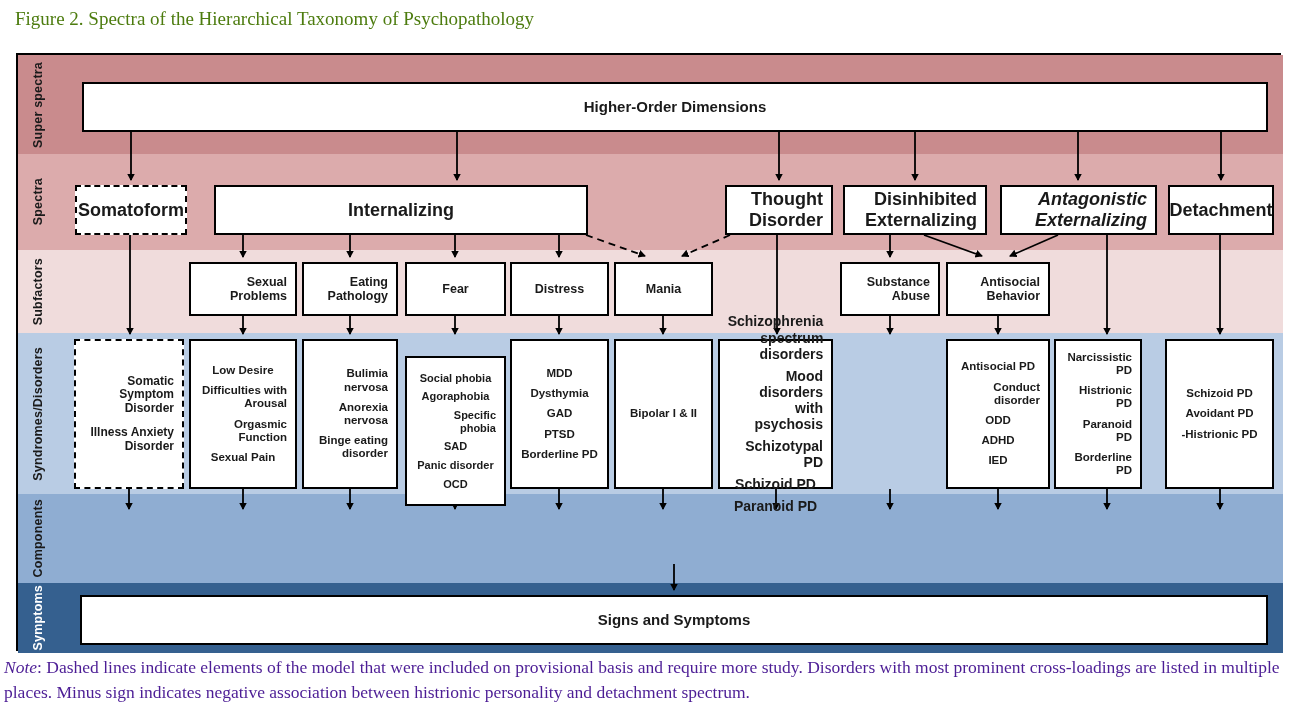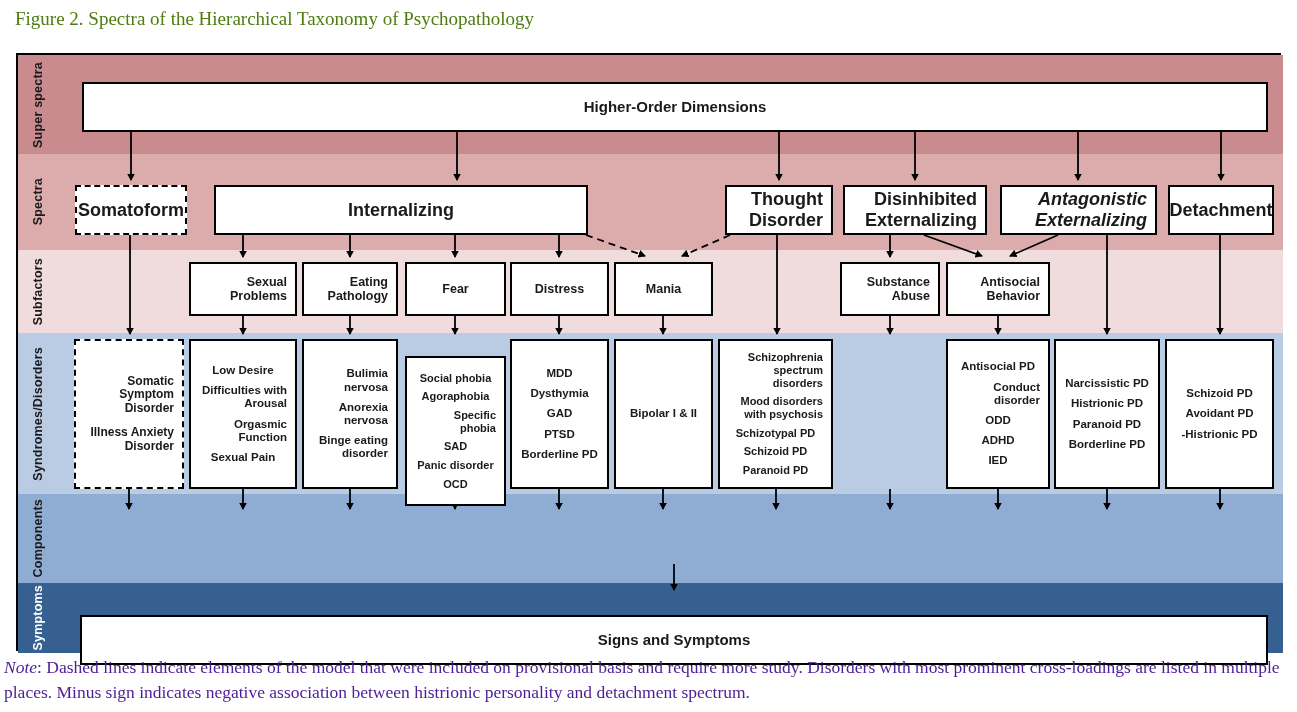--- a/index.html
+++ b/index.html
@@ -17,21 +17,21 @@
   .band-symptoms .vlabel span{color:#fff;}
   .bx{position:absolute;background:#fff;border:2.2px solid #000;box-sizing:border-box;
        display:flex;flex-direction:column;align-items:center;justify-content:center;
        text-align:right;font-weight:bold;line-height:1.15;padding:8px;}
   .bx.dashed{border:2.2px dashed #000;}
   .big{font-size:15px;}
   .spect{font-size:18px;}
   .subf{font-size:12.5px;}
   .list{font-size:11.5px;justify-content:center;}
   .list .li{margin:3.5px 0;}
-  .tight{font-size:11px;}
+  .tight{font-size:14px;}
   .tight .li{margin:3px 0;}
   .f11{font-size:11px;}
   .f11 .li{margin:3px 0;}
   .c1list{font-size:12px;}
   .c1list .li{margin:5px 0;}
   svg.overlay{position:absolute;left:0;top:0;pointer-events:none;}
   .note{position:absolute;left:4px;top:655px;width:1290px;font-family:"Liberation Serif",serif;
        font-size:17.5px;line-height:1.45;color:#4c1d95;}
   .note .nlab{font-style:italic;}
 </style>
@@ -214,32 +214,32 @@
       <div class="li">Schizoid PD</div>
       <div class="li">Paranoid PD</div>
     </div>
   <div class="bx list" style="left:928px;top:284px;width:104px;height:150px;">
       <div class="li">Antisocial PD</div>
       <div class="li">Conduct disorder</div>
       <div class="li">ODD</div>
       <div class="li">ADHD</div>
       <div class="li">IED</div>
     </div>
-  <div class="bx list" style="left:1036px;top:284px;width:106px;height:150px;">
+  <div class="bx list" style="left:1036px;top:284px;width:88px;height:150px;">
       <div class="li">Narcissistic PD</div>
       <div class="li">Histrionic PD</div>
       <div class="li">Paranoid PD</div>
       <div class="li">Borderline PD</div>
     </div>
   <div class="bx list" style="left:1147px;top:284px;width:109px;height:150px;">
       <div class="li">Schizoid PD</div>
       <div class="li">Avoidant PD</div>
       <div class="li">-Histrionic PD</div>
     </div>
 
-  <div class="bx big" style="left:62px;top:540px;width:1188px;height:50px;margin-top:20px;">
+  <div class="bx big" style="left:62px;top:540px;width:1188px;height:50px;">
       <span>Signs and Symptoms</span>
     </div>
 </div>
 
 <div class="note">
   <span class="nlab">Note</span><span>: Dashed lines indicate elements of the model that were included on provisional basis and require more study. Disorders with most prominent cross-loadings are listed in multiple places. Minus sign indicates negative association between histrionic personality and detachment spectrum.</span>
 </div>
 
 </body></html>

